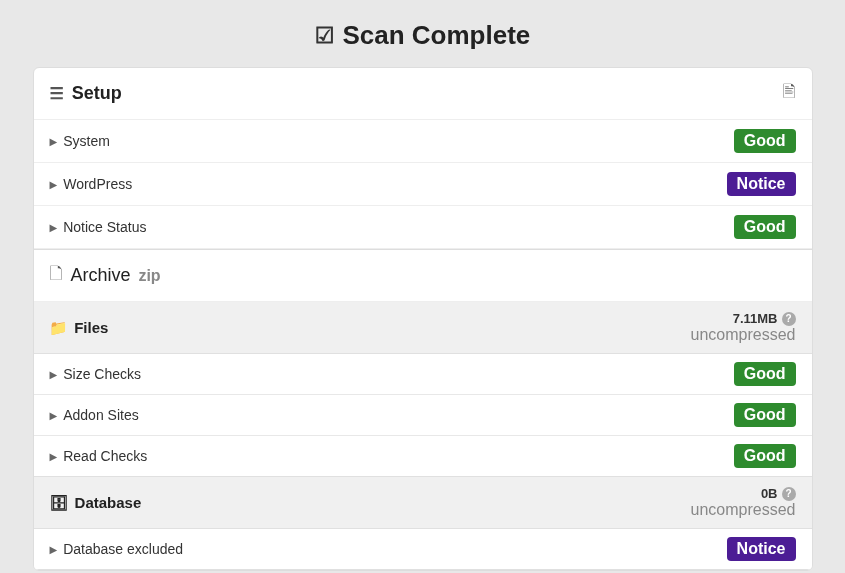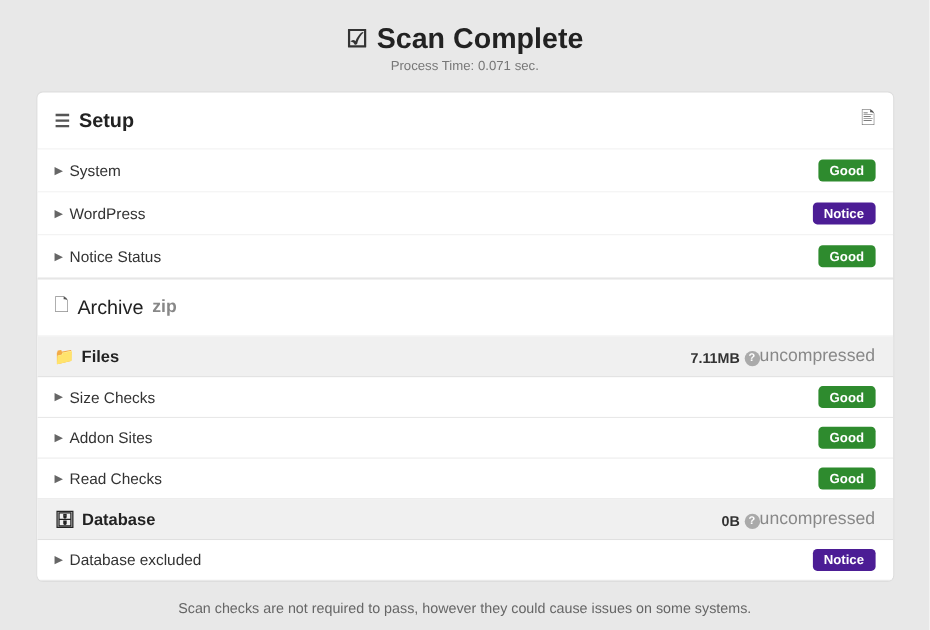--- a/index.html
+++ b/index.html
@@ -92,21 +92,21 @@
       gap: 6px;
     }
     .row-arrow {
       font-size: 10px;
       color: #666;
     }
 
     .badge {
       padding: 3px 10px;
       border-radius: 4px;
-      font-size: 12px;
+      font-size: 16px;
       font-weight: 600;
       color: #fff;
     }
     .badge-good {
       background: #2e8b2e;
     }
     .badge-notice {
       background: #4c1d95;
       color: #fff;
     }
@@ -153,20 +153,21 @@
       color: #222;
       display: flex;
       align-items: center;
       gap: 6px;
     }
     .subsection-meta {
       text-align: right;
       font-size: 12px;
       color: #555;
       display: flex;
+      flex-direction: column;
       align-items: flex-end;
     }
     .meta-size {
       font-size: 13px;
       font-weight: 600;
       color: #333;
       display: flex;
       align-items: center;
       gap: 4px;
     }
@@ -209,21 +210,20 @@
     }
   </style>
 </head>
 <body>
 
 <div class="page-header">
   <div class="page-title">
     <span class="check-icon">☑</span>
     <span>Scan Complete</span>
   </div>
-  <div class="process-time">Process Time: 0.071 sec.</div>
 </div>
 
 <div class="main-card">
 
   <div class="section-header">
     <div class="section-title">
       <span class="section-icon">☰</span>
       <span>Setup</span>
     </div>
     <span class="export-icon">🖹</span>

